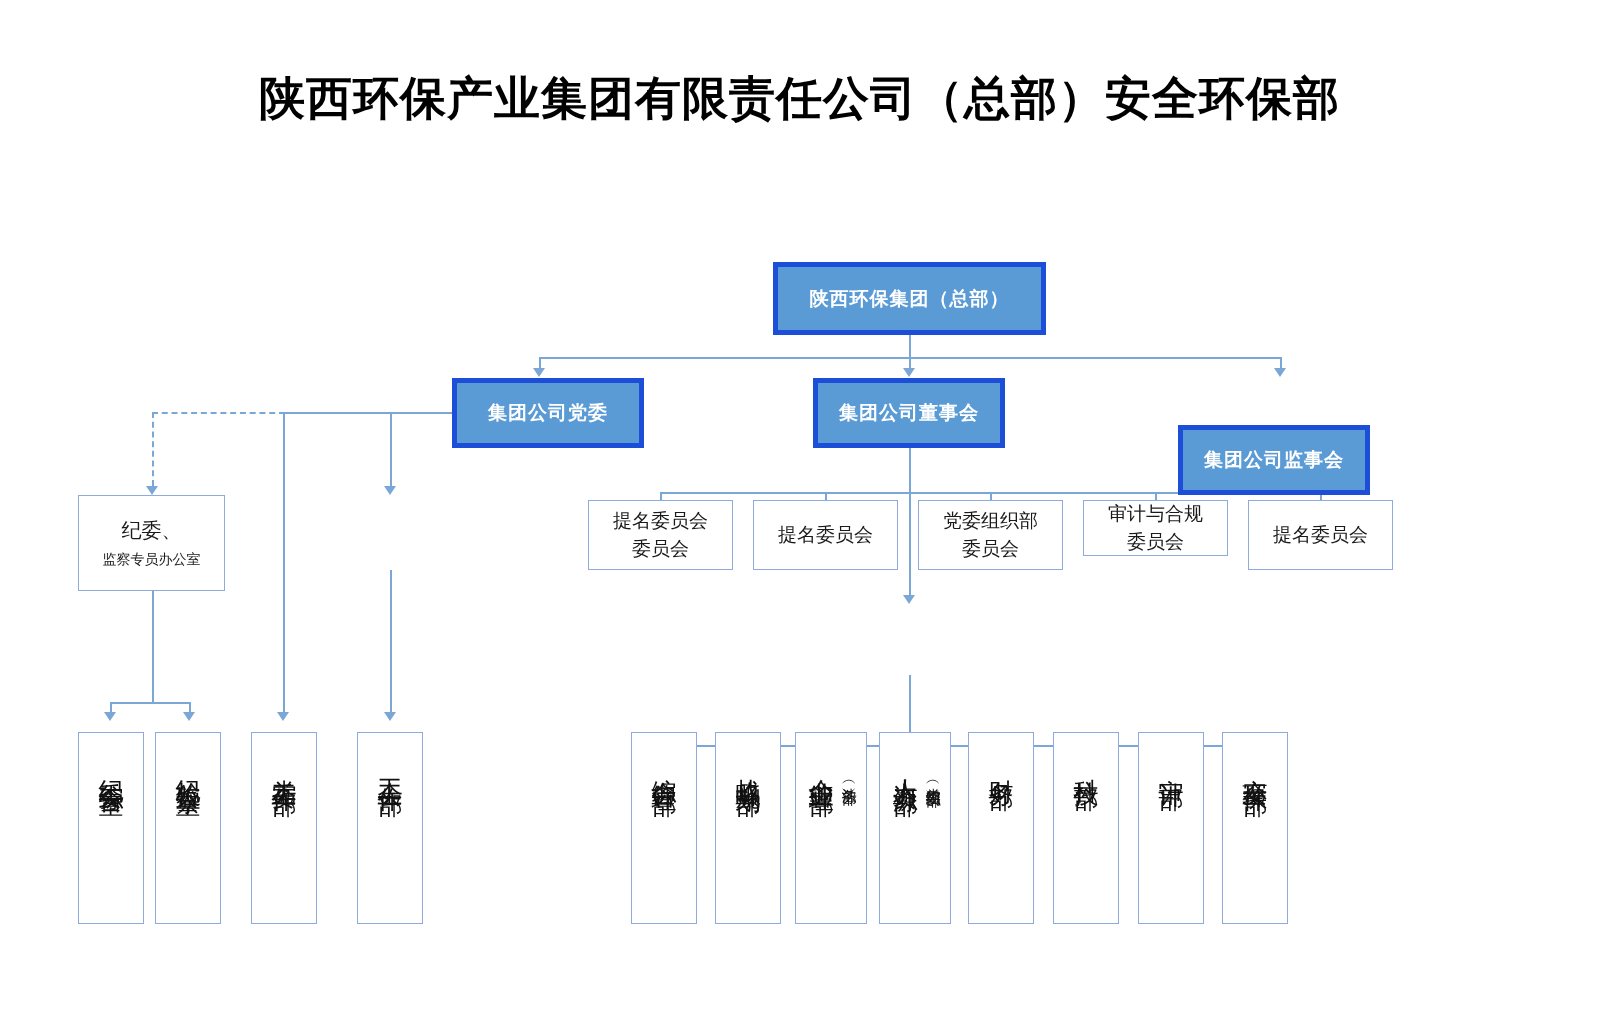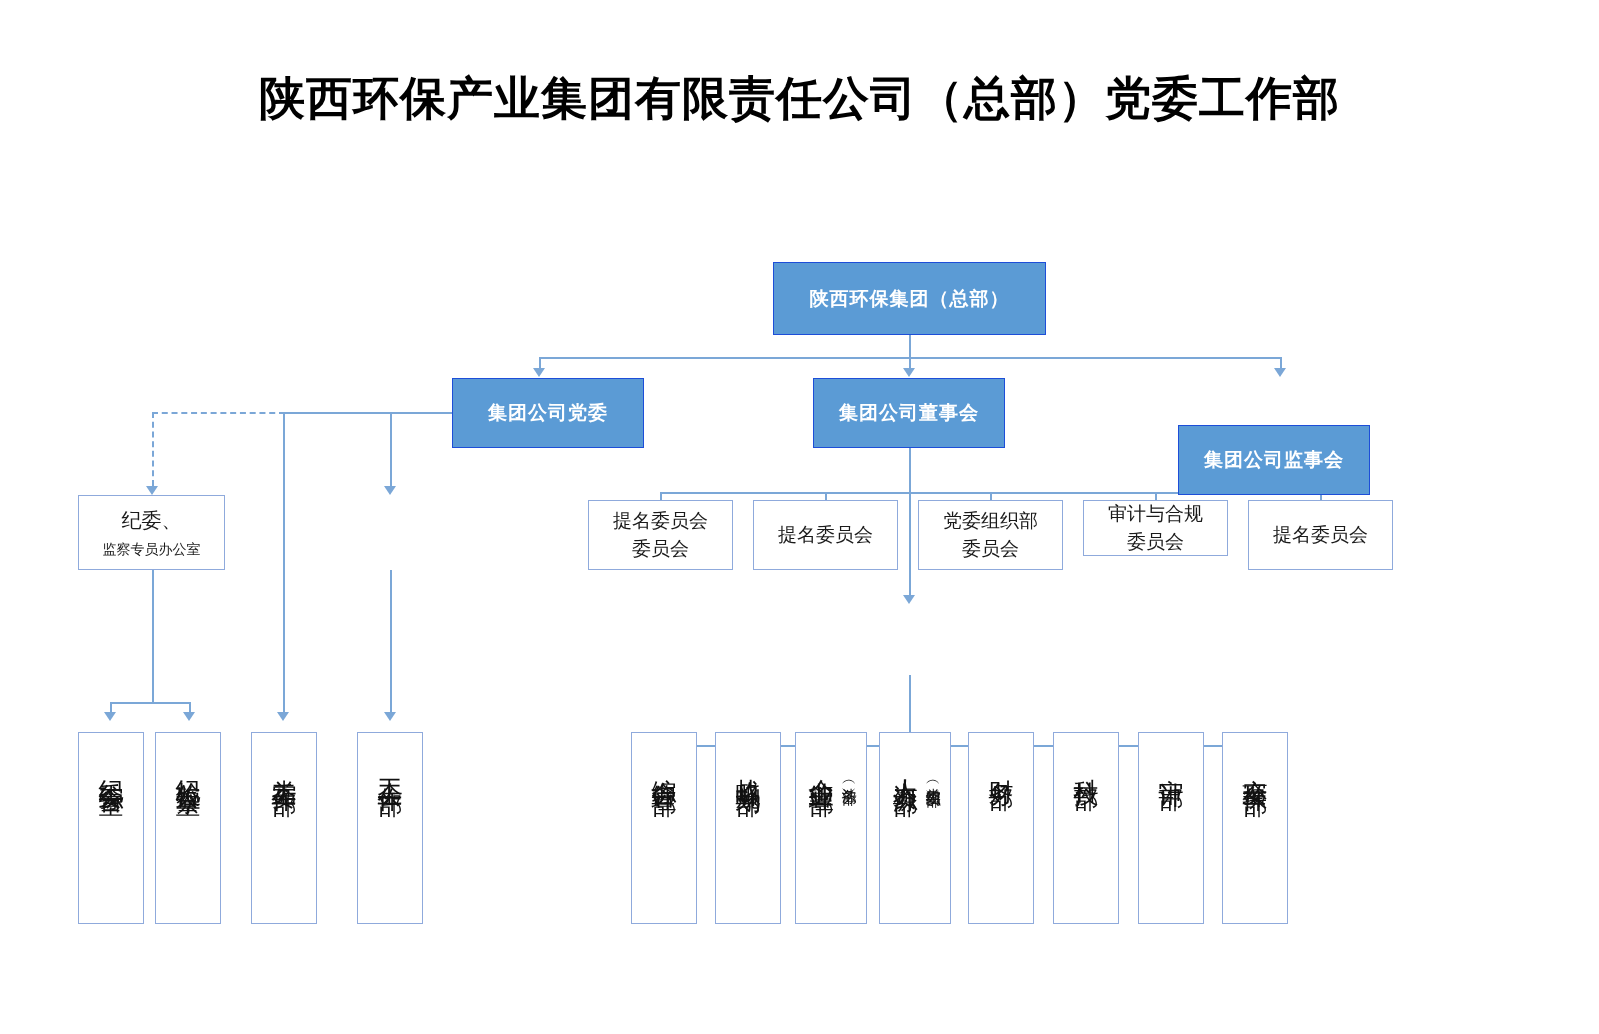--- a/index.html
+++ b/index.html
@@ -16,21 +16,21 @@
     color:#000;white-space:nowrap;
   }
 
   
   .node{
     position:absolute;box-sizing:border-box;
     display:flex;align-items:center;justify-content:center;
     text-align:center;line-height:1.25;
   }
   .node.filled{
-    background:#5B9BD5;border:1px solid #1d4ed8;color:#ffffff;
+    background:#5B9BD5;border:5px solid #1d4ed8;color:#ffffff;
     font-size:19px;font-weight:bold;letter-spacing:1px;
   }
   .node.plain{
     background:#ffffff;border:1px solid #8FAADC;color:#1a1a1a;
     font-size:19px;
   }
   .node .lbl{display:block;}
   .node .lbl .l2{display:block;}
 
   
@@ -70,21 +70,21 @@
     position:absolute;width:0;height:0;
     border-left:6px solid transparent;border-right:6px solid transparent;
     border-top:9px solid #7BA7D7;
   }
 </style>
 </head>
 <body>
 
 <div id="canvas">
 
-  <div class="title">陕西环保产业集团有限责任公司（总部）党委工作部</div>
+  <div class="title">陕西环保产业集团有限责任公司（总部）安全环保部</div>
 
   <div class="ln v" style="left:909px;top:335px;height:22px;"></div>
   <div class="ln h" style="left:539px;top:357px;width:742px;"></div>
   <div class="ln v" style="left:539px;top:357px;height:12px;"></div>
   <div class="arrow" style="left:533px;top:368px;"></div>
   <div class="ln v" style="left:909px;top:357px;height:12px;"></div>
   <div class="arrow" style="left:903px;top:368px;"></div>
   <div class="ln v" style="left:1280px;top:357px;height:12px;"></div>
   <div class="arrow" style="left:1274px;top:368px;"></div>
 
@@ -153,21 +153,21 @@
   </div>
 
   <div class="node filled" style="left:452px;top:378px;width:192px;height:70px;">
     <span class="lbl">集团公司党委</span>
   </div>
 
   <div class="node filled" style="left:1178px;top:378px;width:192px;height:70px;margin-top:47px;">
     <span class="lbl">集团公司监事会</span>
   </div>
 
-  <div class="node plain jiwei" style="left:78px;top:495px;width:147px;height:75px;">
+  <div class="node plain jiwei" style="left:78px;top:495px;width:147px;height:96px;">
     <span class="big">纪委、</span>
     <span class="small">监察专员办公室</span>
   </div>
 
 
   <div class="node plain two-line" style="left:588px;top:500px;width:145px;height:70px;">
     <span class="lbl">
       <span>提名委员会</span>
       <span class="l2">委员会</span>
     </span>

